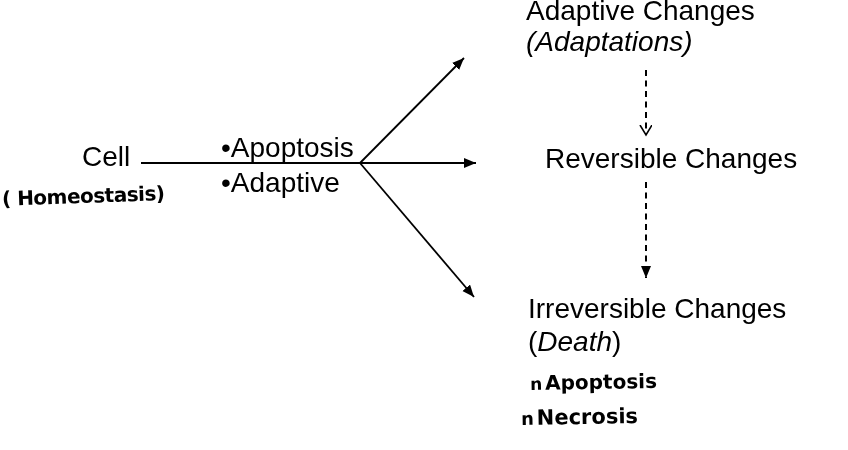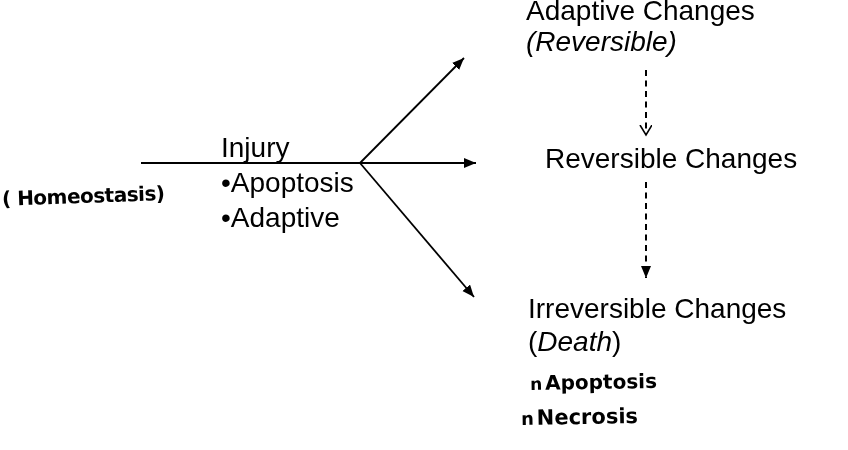--- a/index.html
+++ b/index.html
@@ -61,32 +61,32 @@
       </marker>
     </defs>
 
     <line x1="141" y1="163" x2="476" y2="163" marker-end="url(#arrowFilled)"></line>
     <line x1="360" y1="163" x2="464" y2="58" marker-end="url(#arrowFilled)"></line>
     <line x1="360" y1="163" x2="474" y2="297" marker-end="url(#arrowFilled)"></line>
     <line class="dashed" x1="646" y1="70" x2="646" y2="135" marker-end="url(#arrowOpen)"></line>
     <line class="dashed" x1="646" y1="182" x2="646" y2="278" marker-end="url(#arrowFilled)"></line>
   </svg>
 
+  <div class="label cell">Cell</div>
 
   <div class="hand homeostasis">( Homeostasis)</div>
 
   <div class="label injury">
-    <div>Injury</div>
     <div><span>•</span><span>Apoptosis</span></div>
     <div><span>•</span><span>Adaptive</span></div>
   </div>
 
   <div class="label adaptive">
     <div>Adaptive Changes</div>
-    <div class="italic">(Reversible)</div>
+    <div class="italic">(Adaptations)</div>
   </div>
 
   <div class="label reversible">Reversible Changes</div>
 
   <div class="label irreversible">
     <div>Irreversible Changes</div>
     <div><span>(</span><span class="italic">Death</span><span>)</span></div>
   </div>
 
   <div class="hand note1"><span class="note-marker">n</span><span>Apoptosis</span></div>

